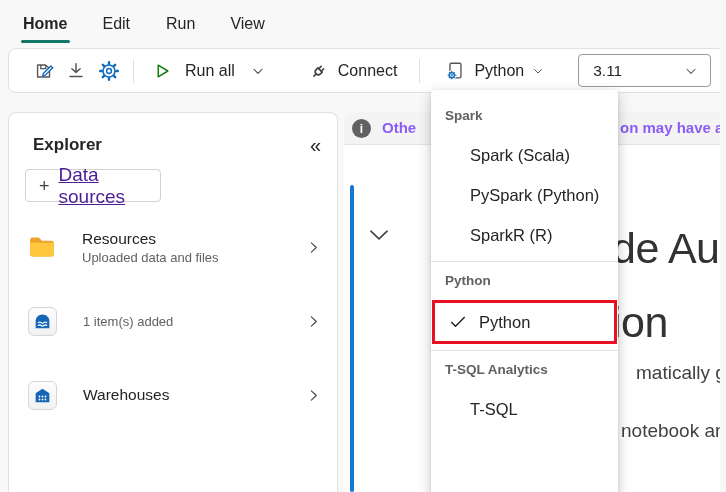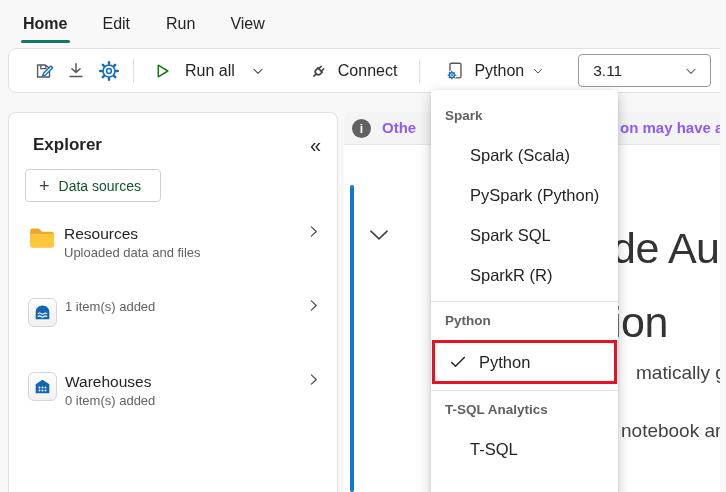--- a/index.html
+++ b/index.html
@@ -42,22 +42,22 @@
     border-radius:8px 8px 0 0; z-index:2;
   }
   .sb-header { display:flex; align-items:flex-end; justify-content:space-between; padding:12px 16px 0 24px; height:42px; }
   .sb-title { font-size:17px; font-weight:700; color:#242424; }
   .sb-collapse { font-size:20px; color:#242424; cursor:pointer; line-height:1; }
   .ds-button {
     margin:14px 0 0 16px; width:136px; height:33px; border:1px solid #d1d1d1; border-radius:4px;
     background:#fff; display:flex; align-items:center; padding-left:13px; gap:9px; cursor:pointer;
   }
   .ds-plus { font-size:18px; color:#424242; font-weight:400; line-height:1; }
-  .ds-label { font-size:14px; color:#14532d; }
-  .sb-row { display:flex; align-items:flex-start; padding:0 16px 0 19px; gap:8px; cursor:pointer; height:46px; }
+  .ds-label { font-size:19px; color:#4c1d95;text-decoration:underline; }
+  .sb-row { display:flex; align-items:center; padding:0 16px 0 19px; gap:26px; cursor:pointer; height:46px; }
   .row1 { margin-top:22px; } .row2 { margin-top:28px; } .row3 { margin-top:28px; }
   .sb-row .txt { flex:1; }
   .sb-row .t { font-size:15.5px; color:#242424; line-height:20px; }
   .sb-row .s { font-size:13px; color:#616161; line-height:17px; }
   .icon-tile {
     width:29px; height:29px; border:1px solid #d6d6d6; border-radius:6px;
     background:linear-gradient(#fdfdfd,#f1f1f1); display:flex; align-items:center; justify-content:center;
   }
 
   
@@ -247,21 +247,20 @@
               <circle cx="10" cy="11" r="1"></circle>
               <circle cx="13.2" cy="11" r="1"></circle>
             <circle cx="6.8" cy="14.2" r="1"></circle>
               <circle cx="10" cy="14.2" r="1"></circle>
               <circle cx="13.2" cy="14.2" r="1"></circle>
           </g>
         </svg>
       </span>
       <span class="txt">
         <div class="t">Warehouses</div>
-        <div class="s">0 item(s) added</div>
       </span>
       <span>
         <svg width="15" height="15" viewBox="0 0 24 24" fill="none">
           <path d="M8.5 4.5l8 7.5-8 7.5" stroke="#424242" stroke-width="1.7" stroke-linecap="round" stroke-linejoin="round"></path>
         </svg>
       </span>
     </div>
   </div>
 
   <div class="main">
@@ -279,21 +278,20 @@
     <div class="h-frag h1f">de Au</div>
     <div class="h-frag h2f">ion</div>
     <div class="b-frag b1f">matically gene</div>
     <div class="b-frag b2f">notebook are</div>
   </div>
 
   <div class="lang-menu">
     <div class="lm-header">Spark</div>
     <div class="lm-item">Spark (Scala)</div>
     <div class="lm-item">PySpark (Python)</div>
-    <div class="lm-item">Spark SQL</div>
     <div class="lm-item">SparkR (R)</div>
     <div class="lm-divider"></div>
     <div class="lm-header mt">Python</div>
     <div class="lm-item selected">
       <span>
         <svg width="20" height="20" viewBox="0 0 24 24" fill="none">
           <path d="M4.5 12.5l4.5 4.5L19.5 6.5" stroke="#242424" stroke-width="1.8" stroke-linecap="round" stroke-linejoin="round"></path>
         </svg>
       </span>
       <span>Python</span>

